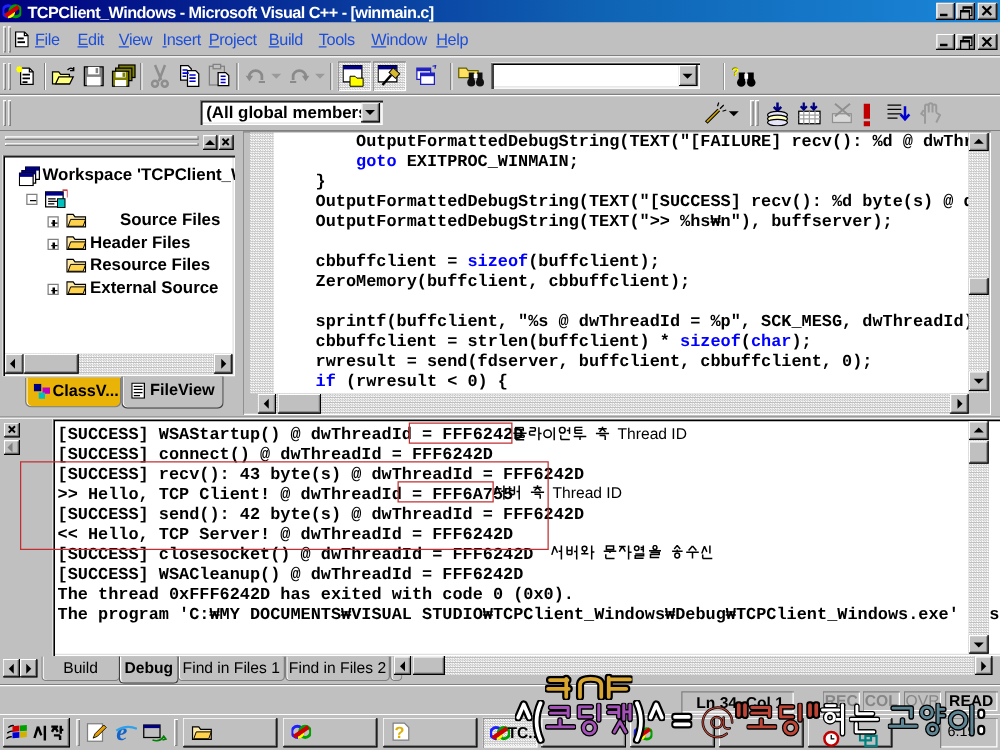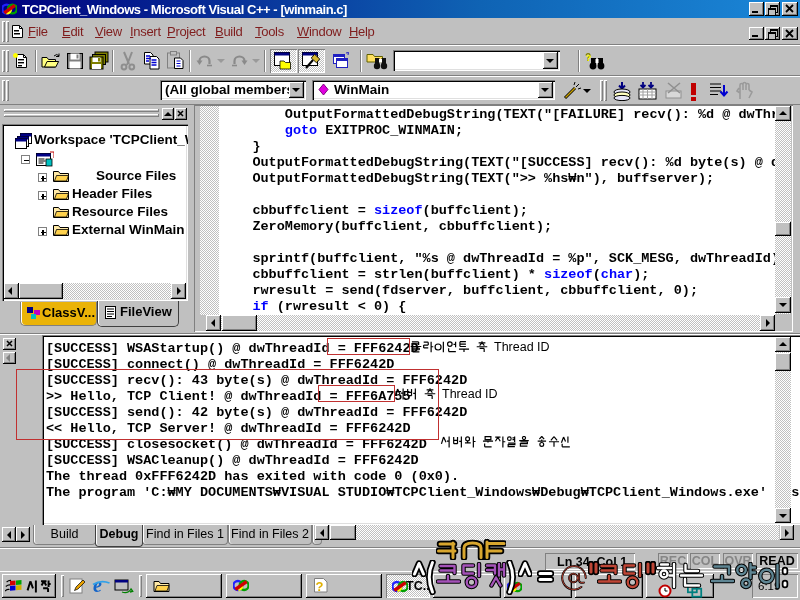--- a/index.html
+++ b/index.html
@@ -160,21 +160,21 @@
 
 <div class="abs" style="left:0;top:18px;width:800px;height:27px;background:#c0c0c0;box-shadow:inset 0 -1px 0 #808080;">
   <div class="abs grip" style="left:2px;top:3px;height:21px;"></div>
   <div class="abs grip" style="left:6px;top:3px;height:21px;"></div>
   <svg class="abs" style="left:12px;top:7px" width="11" height="13" viewBox="0 0 11 13">
     <path d="M0.5 0.5 h7 l3 3 v9 h-10 z" fill="#fff" stroke="#000"></path>
     <path d="M7.5 0.5 v3 h3" fill="none" stroke="#000"></path>
     <rect x="2" y="5" width="5" height="1.5" fill="#000"></rect>
       <rect x="2" y="8" width="6" height="1.5" fill="#000"></rect>
   </svg>
-  <div class="abs" style="left:0;top:6px;font-size:13px;letter-spacing:-0.3px;color:#7f1d1d;height:16px;width:740px;">
+  <div class="abs" style="left:0;top:6px;font-size:13px;letter-spacing:-0.3px;color:#1d4ed8;height:16px;width:740px;">
       <span class="abs" style="left:28px;top:0;"><u>F</u>ile</span>
       <span class="abs" style="left:62px;top:0;"><u>E</u>dit</span>
       <span class="abs" style="left:95px;top:0;"><u>V</u>iew</span>
       <span class="abs" style="left:130px;top:0;"><u>I</u>nsert</span>
       <span class="abs" style="left:167px;top:0;"><u>P</u>roject</span>
       <span class="abs" style="left:215px;top:0;"><u>B</u>uild</span>
       <span class="abs" style="left:255px;top:0;"><u>T</u>ools</span>
       <span class="abs" style="left:297px;top:0;"><u>W</u>indow</span>
       <span class="abs" style="left:349px;top:0;"><u>H</u>elp</span>
     </div>
@@ -320,29 +320,20 @@
   <div class="abs grip" style="left:6px;top:4px;height:21px;"></div>
 
 
   <div class="abs in2" style="left:160px;top:4px;width:146px;height:20px;background:#fff;">
     <div class="abs" style="left:5px;top:2px;font-size:13.5px;font-weight:bold;white-space:nowrap;">(All global members</div>
     <div class="abs btn" style="right:2px;top:2px;width:15px;height:16px;background:#c0c0c0">
         <div class="abs" style="left:3px;top:6px;border:4px solid transparent;border-top:4px solid #000;"></div>
       </div>
   </div>
 
-  <div class="abs in2" style="left:312px;top:4px;width:243px;height:20px;background:#fff;">
-    <svg class="abs" style="left:6px;top:4px" width="11" height="11">
-        <path d="M5.5 0 L10 5.5 L5.5 11 L1 5.5 Z" fill="#e000e0" stroke="#800080"></path>
-      </svg>
-    <div class="abs" style="left:22px;top:2px;font-size:13.5px;font-weight:bold;">WinMain</div>
-    <div class="abs btn" style="right:2px;top:2px;width:15px;height:16px;">
-        <div class="abs" style="left:3px;top:6px;border:4px solid transparent;border-top:4px solid #000;"></div>
-      </div>
-  </div>
   <svg class="abs" style="left:562px;top:5px" width="20" height="20" viewBox="0 0 20 20">
     <path d="M3 17 L13 7" stroke="#000" stroke-width="3"></path>
       <path d="M3.5 16.5 L13 7" stroke="#c8a000" stroke-width="1.4"></path>
     <g stroke="#000" stroke-width="1">
         <path d="M14 6 l3-3 M12 4 l1-3 M16 8 l3-1"></path>
       </g>
   </svg>
   <div class="abs" style="left:583px;top:13px;border:4px solid transparent;border-top:4px solid #000;"></div>
   <div class="abs grip" style="left:600px;top:4px;height:21px;"></div>
   <div class="abs grip" style="left:604px;top:4px;height:21px;"></div>
@@ -437,21 +428,21 @@
           <use href="#folder"></use>
         </svg>
       <div class="abs tree-t" style="left:70px;top:80px;">Resource Files</div>
       <div class="abs expbox" style="left:36px;top:103px;">
           <div class="abs" style="left:1.5px;top:3.5px;width:5px;height:1.4px;background:#000"></div>
           <div class="abs" style="left:3.3px;top:1.7px;width:1.4px;height:5px;background:#000"></div>
         </div>
       <svg class="abs fold" style="left:51px;top:99px">
           <use href="#folder"></use>
         </svg>
-      <div class="abs tree-t" style="left:70px;top:98px;">External WinMain</div>
+      <div class="abs tree-t" style="left:70px;top:98px;">External Source</div>
 
       <div class="abs" style="left:2px;top:159px;width:182px;height:16px;background:#c0c0c0;">
         <div class="abs btn arr" style="left:0;top:0;width:15px;height:16px;">
             <div class="abs" style="left:4px;top:4px;border:4px solid transparent;border-right:4px solid #000;border-left:none;"></div>
           </div>
         <div class="abs dither" style="left:15px;top:0;width:152px;height:16px;"></div>
         <div class="abs btn" style="left:15px;top:0;width:44px;height:16px;"></div>
         <div class="abs btn arr" style="left:167px;top:0;width:15px;height:16px;">
             <div class="abs" style="left:6px;top:4px;border:4px solid transparent;border-left:4px solid #000;border-right:none;"></div>
           </div>
@@ -643,21 +634,21 @@
     <div class="abs btn" style="left:780px;top:0;width:14px;height:15px;">
         <div class="abs sb-r" style="left:5px;top:4px;"></div>
       </div>
   </div>
 </div>
 
 <div class="abs" style="left:0;top:547px;width:800px;height:24px;background:#c0c0c0;box-shadow:inset 0 1px 0 #808080,inset 0 2px 0 #fff;" id="statusbar">
   <div class="abs in1" style="left:545px;top:6px;width:90px;height:17px;font-size:12.5px;font-weight:bold;padding:2px 0 0 12px;box-sizing:border-box;">Ln 34, Col 1</div>
   <div class="abs in1" style="left:658px;top:6px;width:30px;height:16px;font-size:12.5px;font-weight:bold;color:#868686;text-align:center;padding-top:1px;box-sizing:border-box;">REC</div>
   <div class="abs in1" style="left:690px;top:6px;width:30px;height:16px;font-size:12.5px;font-weight:bold;color:#868686;text-align:center;padding-top:1px;box-sizing:border-box;">COL</div>
-  <div class="abs in1" style="left:723px;top:6px;width:30px;height:16px;font-size:12.5px;font-weight:bold;color:#868686;text-align:center;padding-top:1px;box-sizing:border-box;">OVR</div>
+  <div class="abs in1" style="left:723px;top:6px;width:30px;height:16px;font-size:12.5px;font-weight:normal;color:#868686;text-align:center;padding-top:1px;box-sizing:border-box;">OVR</div>
   <div class="abs in1" style="left:756px;top:6px;width:42px;height:16px;font-size:12.5px;font-weight:bold;color:#000;text-align:center;padding-top:1px;box-sizing:border-box;">READ</div>
 </div>
 
 <div class="abs" style="left:0;top:571px;width:800px;height:29px;background:#c0c0c0;box-shadow:inset 0 1px 0 #fff;">
   <div class="abs btn" style="left:2px;top:3px;width:54px;height:24px;">
     <svg class="abs" style="left:3px;top:4px" width="18" height="15" viewBox="0 0 18 15">
       <path d="M0 13 q2.5-2 4.5-1.5 M0.8 8.5 q2.5-2 4.5-1.5 M1.6 4 q2.5-2 4.5-1.5" fill="none" stroke="#000" stroke-width="1.1"></path>
       <g transform="skewY(-5)">
           <rect x="5" y="3.4" width="5.5" height="4.6" fill="#d00000"></rect>
           <rect x="11" y="3.4" width="5.5" height="4.6" fill="#00a000"></rect>

